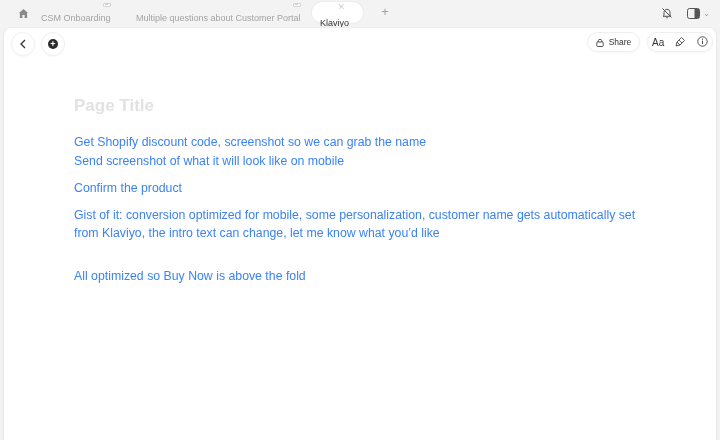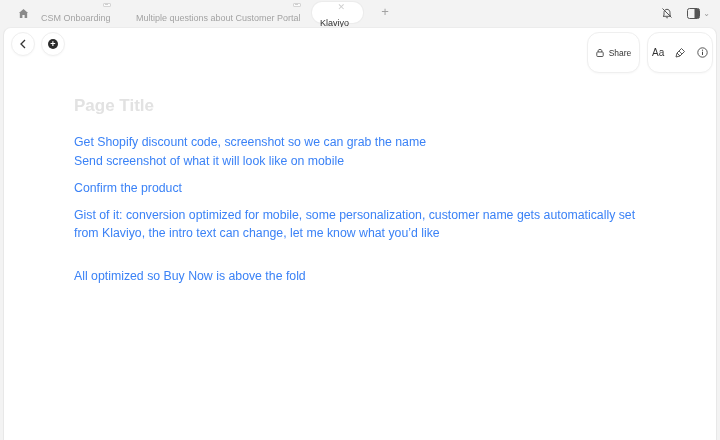--- a/index.html
+++ b/index.html
@@ -66,21 +66,21 @@
       display: flex; align-items: center; justify-content: center;
       box-shadow: 0 1px 2px rgba(0,0,0,0.03);
     }
     .back-btn { left: 7px; top: 4px; }
     .add-btn { left: 37px; top: 4px; }
     .plus-dot {
       width: 10px; height: 10px; border-radius: 50%; background: #2b2b2b;
       color: #fff; font-size: 9px; line-height: 10px; text-align: center; font-weight: bold;
     }
     .pill {
-      position: absolute; top: 4px; height: 41px; border-radius: 12px;
+      position: absolute; top: 4px; height: 20px; border-radius: 12px;
       background: #fff; border: 1px solid #efefef;
       display: flex; align-items: center;
       box-shadow: 0 1px 2px rgba(0,0,0,0.03);
     }
     .share-pill { left: 583px; width: 53px; justify-content: center; gap: 5px; font-size: 8.5px; color: #333; }
     .tools-pill { left: 643px; width: 66px; justify-content: space-between; padding: 0 4px; color: #333; }
     .aa { font-size: 10px; }
 
     .content {
       position: absolute; left: 70px; top: 66px; width: 580px;

